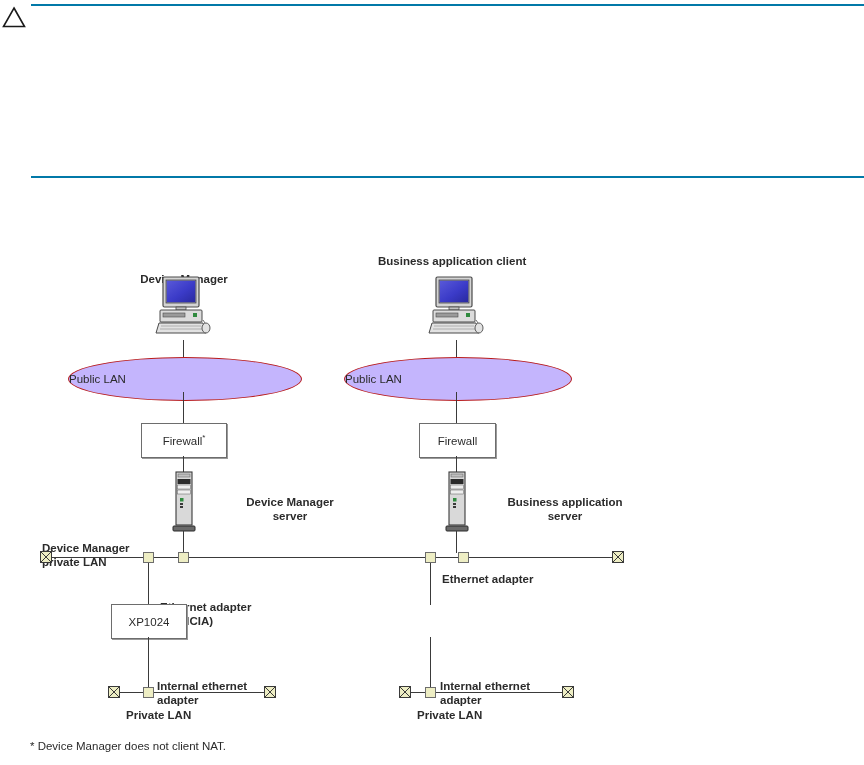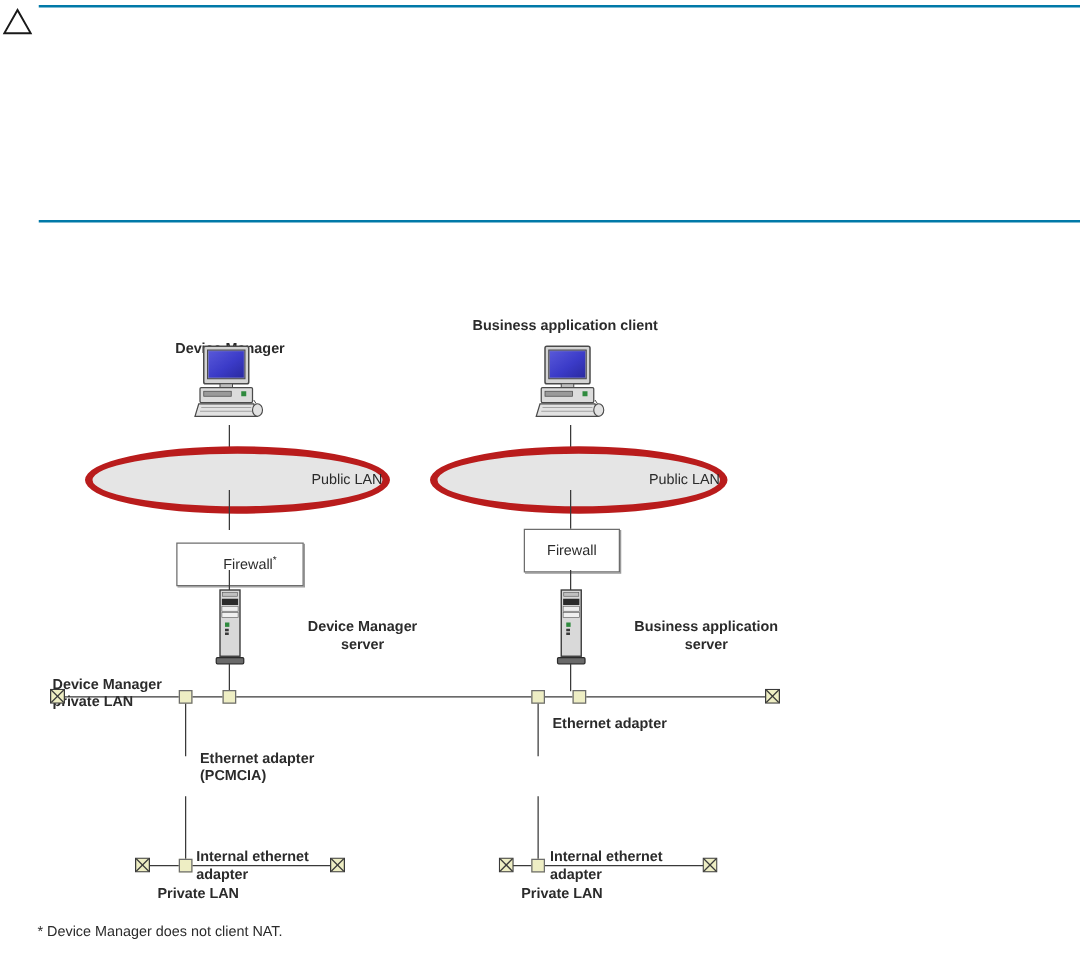--- a/index.html
+++ b/index.html
@@ -77,26 +77,26 @@
   }
   .box .sup {
     font-size: 8px;
     vertical-align: super;
     line-height: 0;
   }
 
   
   .ellipse {
     position: absolute;
-    background: #e5e5e5;
-    border: 6px solid #b91c1c;
+    background: #c4b5fd;
+    border: 1px solid #b91c1c;
     border-radius: 50%;
     display: flex;
     align-items: center;
-    justify-content: flex-end;
+    justify-content: flex-start;
     font-size: 11.5px;
     color: #2b2b2b;
   }
 
   
   .node {
     position: absolute;
     width: 11px;
     height: 11px;
     background: #eeeec4;
@@ -172,21 +172,21 @@
     </svg>
 
     <div class="wire v" style="left:183px; top:340px; height:24px;"></div>
 
     <div class="ellipse" style="left:68px; top:357px; width:232px; height:42px;">
       <span>Public LAN</span>
     </div>
 
     <div class="wire v" style="left:183px; top:392px; height:32px;"></div>
 
-    <div class="box" style="left:141px; top:434px; width:84px; height:33px;padding-left:16px;">
+    <div class="box" style="left:141px; top:423px; width:84px; height:33px;">
       <span><span>Firewall</span><span class="sup">*</span></span>
     </div>
 
     <div class="wire v" style="left:183px; top:456px; height:16px;"></div>
 
     <svg class="server" style="left:172px; top:471px;" viewBox="0 0 24 62">
       <rect x="4" y="1" width="16" height="53" fill="#d9d9d9" stroke="#3a3a3a" stroke-width="1.1"></rect>
       <rect x="6" y="3" width="12" height="3" fill="#c0c0c0" stroke="#5a5a5a" stroke-width="0.5"></rect>
       <rect x="5.5" y="8" width="13" height="5" fill="#2b2b2b"></rect>
       <rect x="5.5" y="14" width="13" height="4" fill="#efefef" stroke="#5a5a5a" stroke-width="0.5"></rect>
@@ -227,20 +227,23 @@
 
     <div class="node" style="left:425px; top:552px;"></div>
     <div class="node" style="left:458px; top:552px;"></div>
 
     <div class="lbl" style="left:160px; top:572px;">
       <div style="white-space:pre-line;">Ethernet adapter
 (PCMCIA)</div>
     </div>
     <div class="wire v" style="left:148px; top:563px; height:42px;"></div>
 
+    <div class="box" style="left:111px; top:604px; width:74px; height:33px;">
+      <span>XP1024</span>
+    </div>
 
     <div class="wire v" style="left:148px; top:637px; height:55px;"></div>
 
     <div class="lbl" style="left:157px; top:651px;">
       <div style="white-space:pre-line;">Internal ethernet
 adapter</div>
     </div>
 
     <div class="wire h" style="left:114px; top:692px; width:158px;"></div>
     <svg class="term" style="left:108px; top:686px;" viewBox="0 0 12 12">

